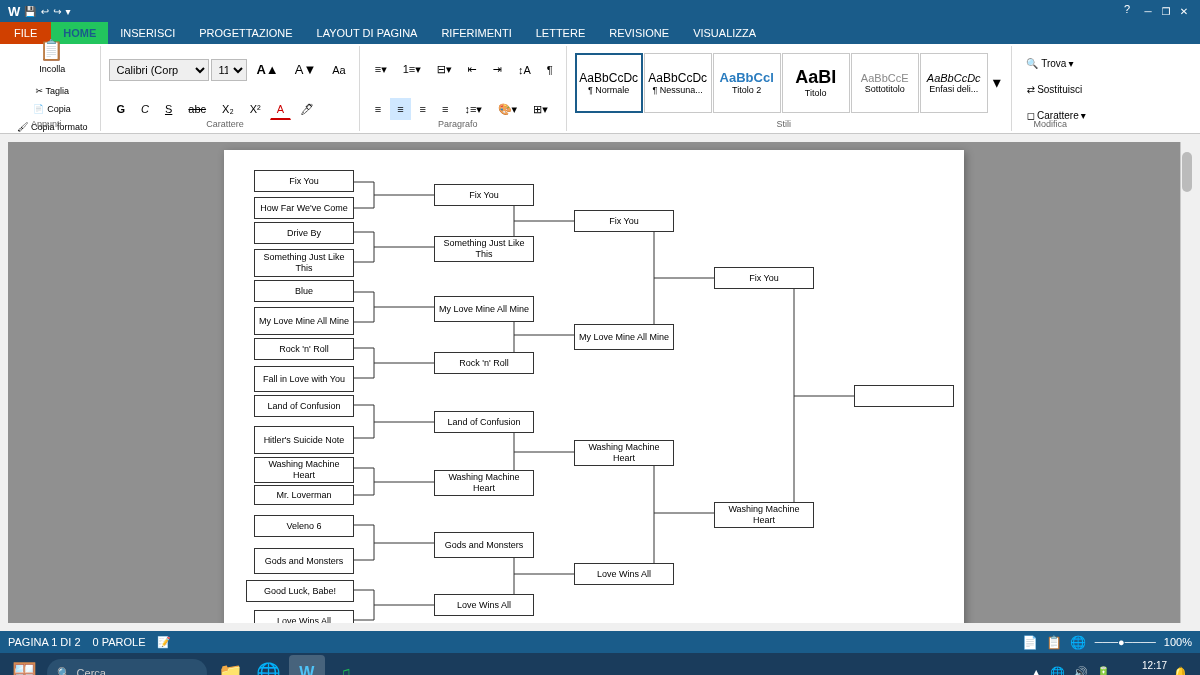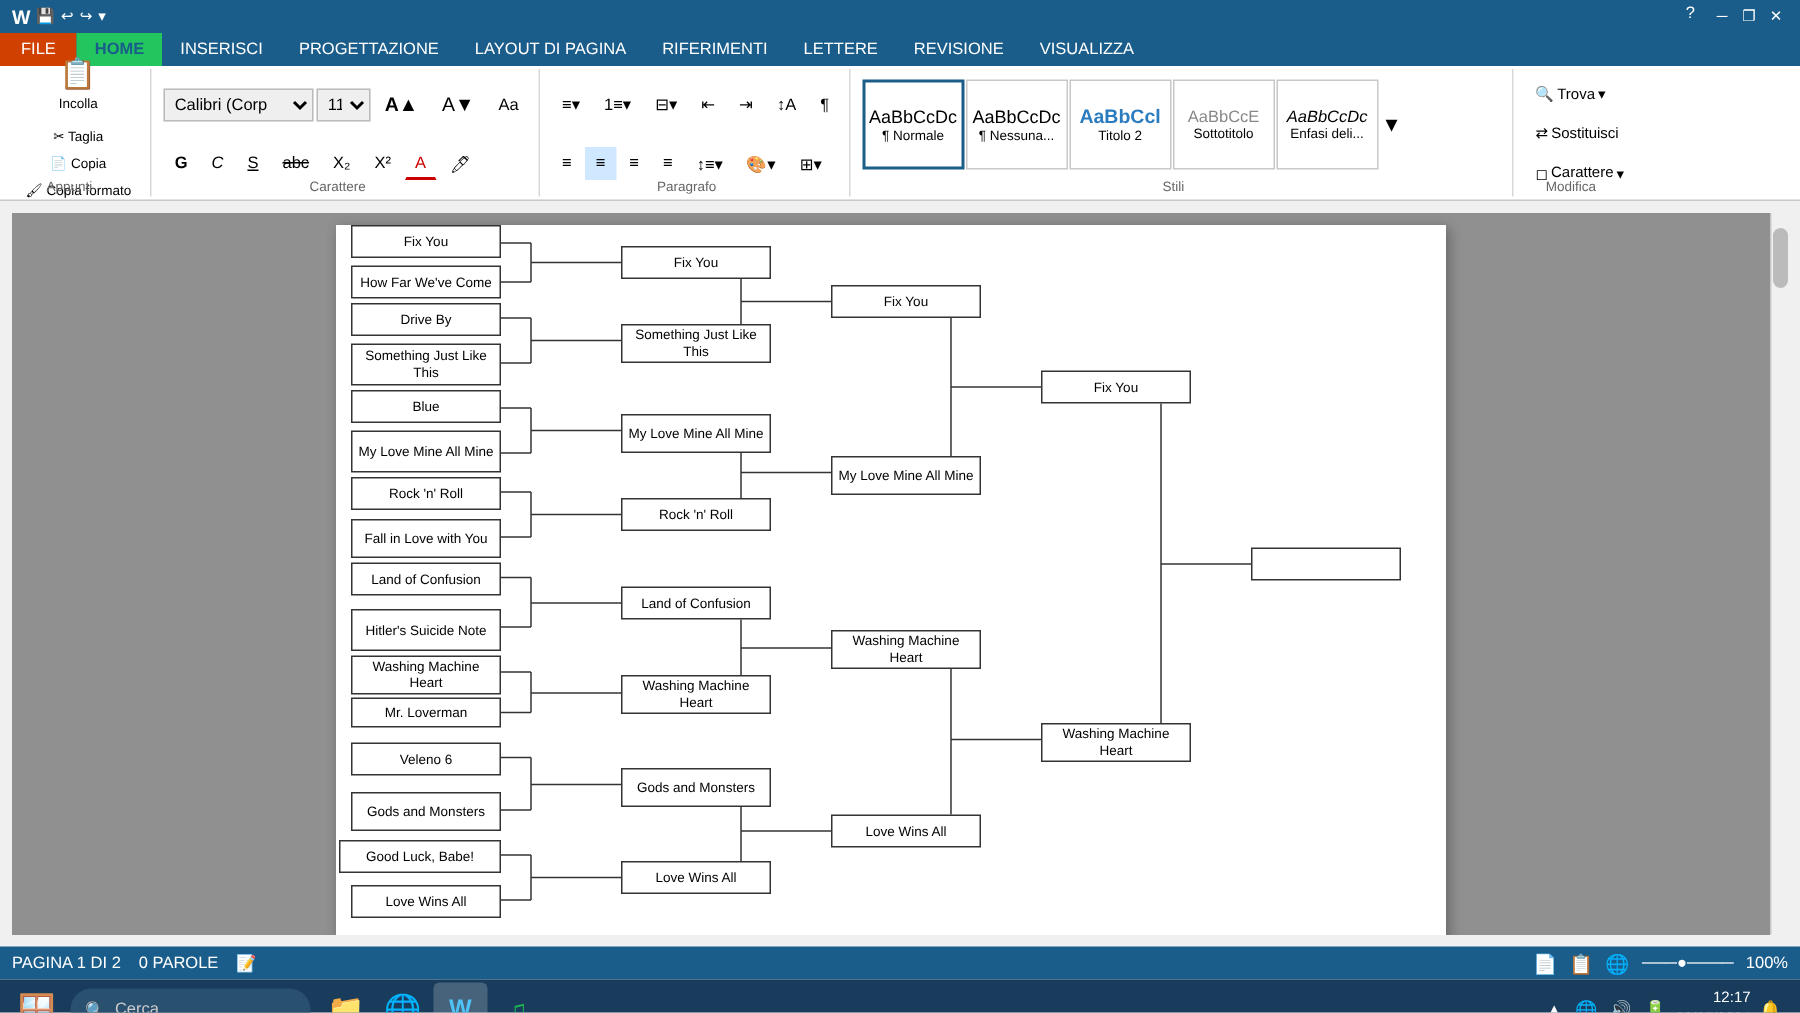--- a/index.html
+++ b/index.html
@@ -148,20 +148,21 @@
       flex-direction: column;
       align-items: center;
       padding: 8px 0;
       position: relative;
     }
     #doc-page {
       background: white;
       width: 740px;
       min-height: 500px;
       box-shadow: 2px 2px 8px rgba(0,0,0,0.3);
+      padding: 20px;
       position: relative;
     }
 
     
     .bracket-container {
       position: relative;
       width: 100%;
       height: 490px;
     }
     .b-node {
@@ -379,20 +380,26 @@
       </div>
     </div>
     <div class="style-box" style="font-size:9px;">
       <div>
         <div style="font-size:13px; color:#2a7cbf; font-weight:bold;">AaBbCcl</div>
         <div>Titolo 2</div>
       </div>
     </div>
     <div class="style-box" style="font-size:9px;">
       <div>
+        <div style="font-size:18px; font-weight:bold;">AaBI</div>
+        <div>Titolo</div>
+      </div>
+    </div>
+    <div class="style-box" style="font-size:9px;">
+      <div>
         <div style="font-size:11px; color:#888;">AaBbCcE</div>
         <div>Sottotitolo</div>
       </div>
     </div>
     <div class="style-box" style="font-size:9px;">
       <div>
         <div style="font-size:11px; font-style:italic;">AaBbCcDc</div>
         <div>Enfasi deli...</div>
       </div>
     </div>

